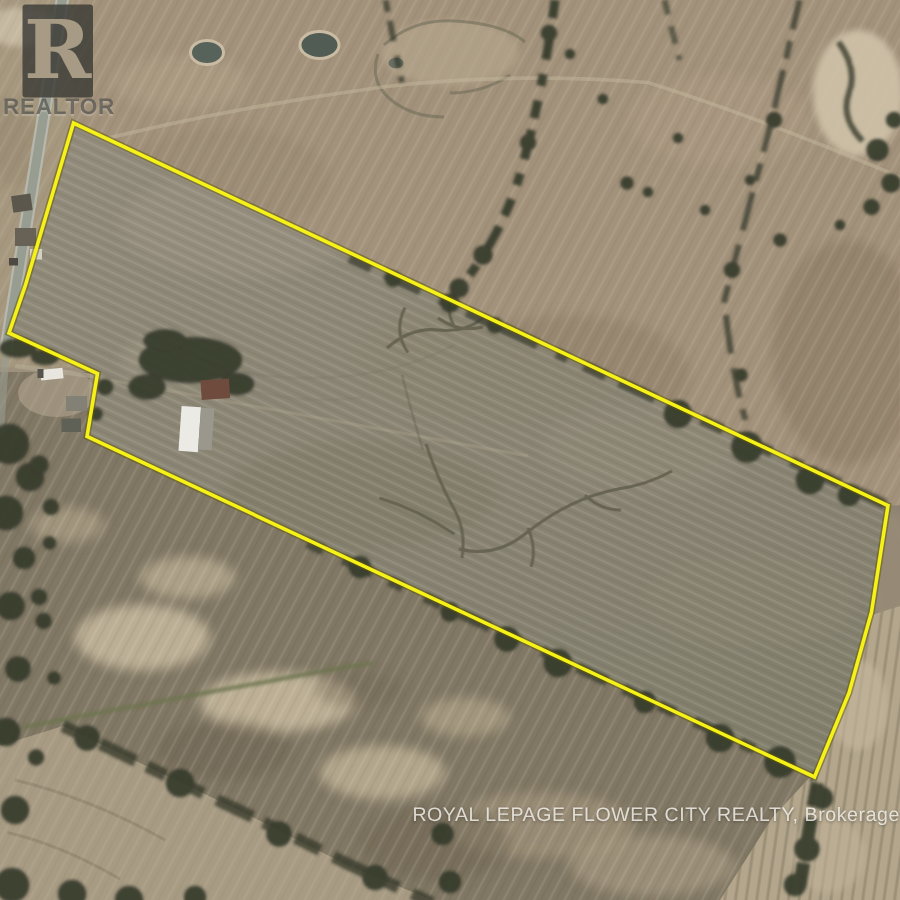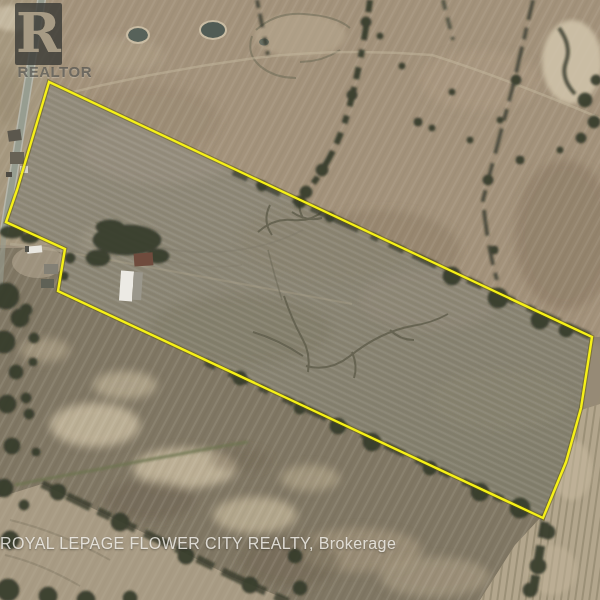--- a/index.html
+++ b/index.html
@@ -17,26 +17,26 @@
   }
   .logo-box span{
     font-family:"DejaVu Serif",serif;font-weight:bold;font-size:54px;
     color:#a79b85;line-height:1;transform:translateY(-1px);
   }
   .logo-word{
     position:absolute;left:2px;top:63px;width:90px;
     font-size:15px;font-weight:bold;letter-spacing:.5px;
     color:rgba(82,82,78,.72);
     text-shadow:0 1px 1px rgba(225,220,205,.35);
-    text-align:right;
   }
   .brokerage{
-    position:absolute;left:0;right:0;top:535px;text-align:left;
-    font-size:16px;letter-spacing:.4px;color:rgba(250,248,242,.8);
+    position:absolute;left:0;right:0;top:535px;text-align:right;
+    font-size:13px;letter-spacing:.4px;color:rgba(250,248,242,.8);
     text-shadow:0 1px 2px rgba(40,40,32,.45);
+    padding-left:40px;
   }
 </style>
 </head>
 <body>
 
 <div class="stage">
 
 <svg viewBox="0 0 600 600" width="600" height="600" aria-hidden="true">
   <defs>
     <linearGradient id="g-parcel" x1="0" y1="0" x2="0.15" y2="1">

